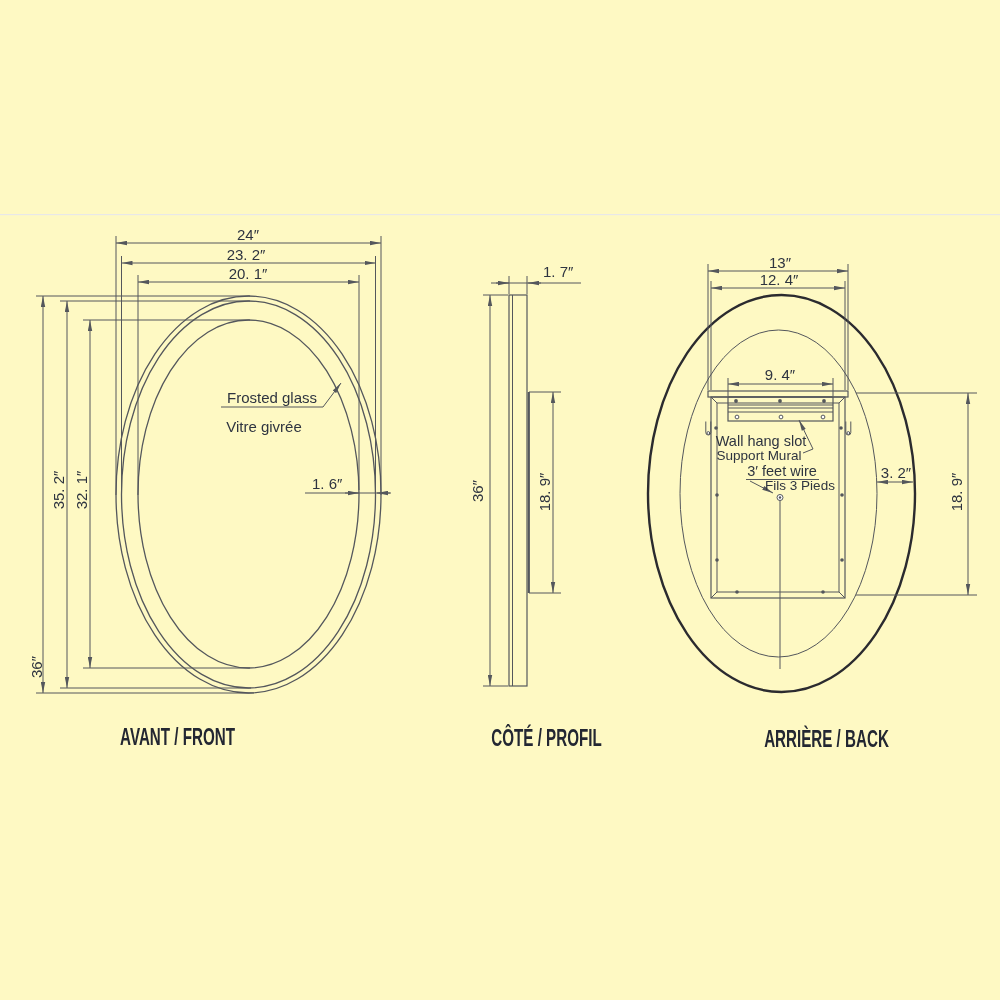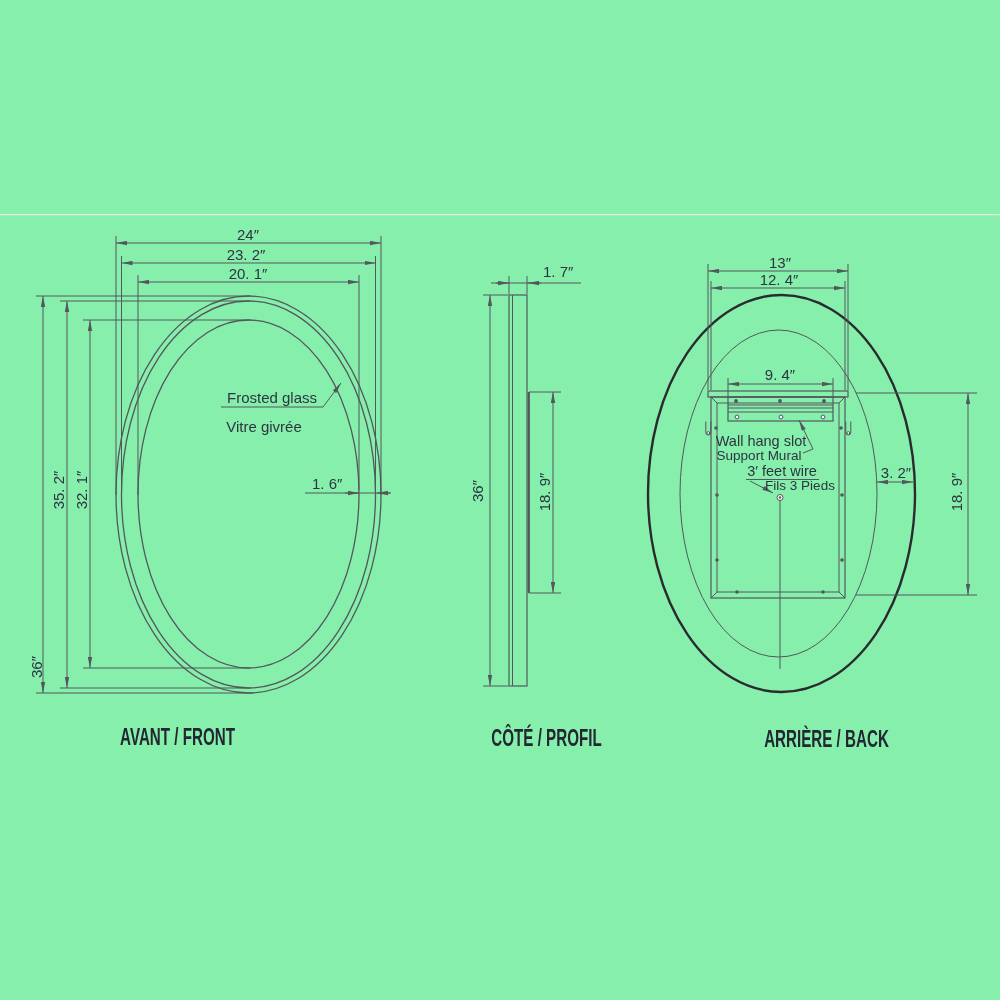--- a/index.html
+++ b/index.html
@@ -3,21 +3,21 @@
 <meta charset="utf-8">
 <style>
   :root{
     --line:#54575c;
     --line_heavy:#2b2b2f;
     --text:#2e3440;
     --caption:#232732;
     --separator:#e8e8e8;
   }
   html,body{margin:0;padding:0;background:#ffffff;}
-  .stage{position:relative;width:1000px;height:1000px;background:#86efac;overflow:hidden;
+  .stage{position:relative;width:1000px;height:1000px;background:#fef9c3;overflow:hidden;
          font-family:"Liberation Sans","DejaVu Sans",sans-serif;text-align:center;}
   svg{position:absolute;left:0;top:0;}
   .thin{stroke:var(--line);stroke-width:1;fill:none;}
   .med{stroke:var(--line);stroke-width:1.3;fill:none;}
   .heavy{stroke:var(--line_heavy);stroke-width:2.4;fill:none;}
   .boxline{stroke:var(--line);stroke-width:1.2;fill:none;}
   .dimtxt{fill:var(--text);font-size:15px;}
   .lbl15{fill:var(--text);font-size:15px;}
   .lbl14{fill:var(--text);font-size:14.5px;}
   .lbl13{fill:var(--text);font-size:13.5px;}

